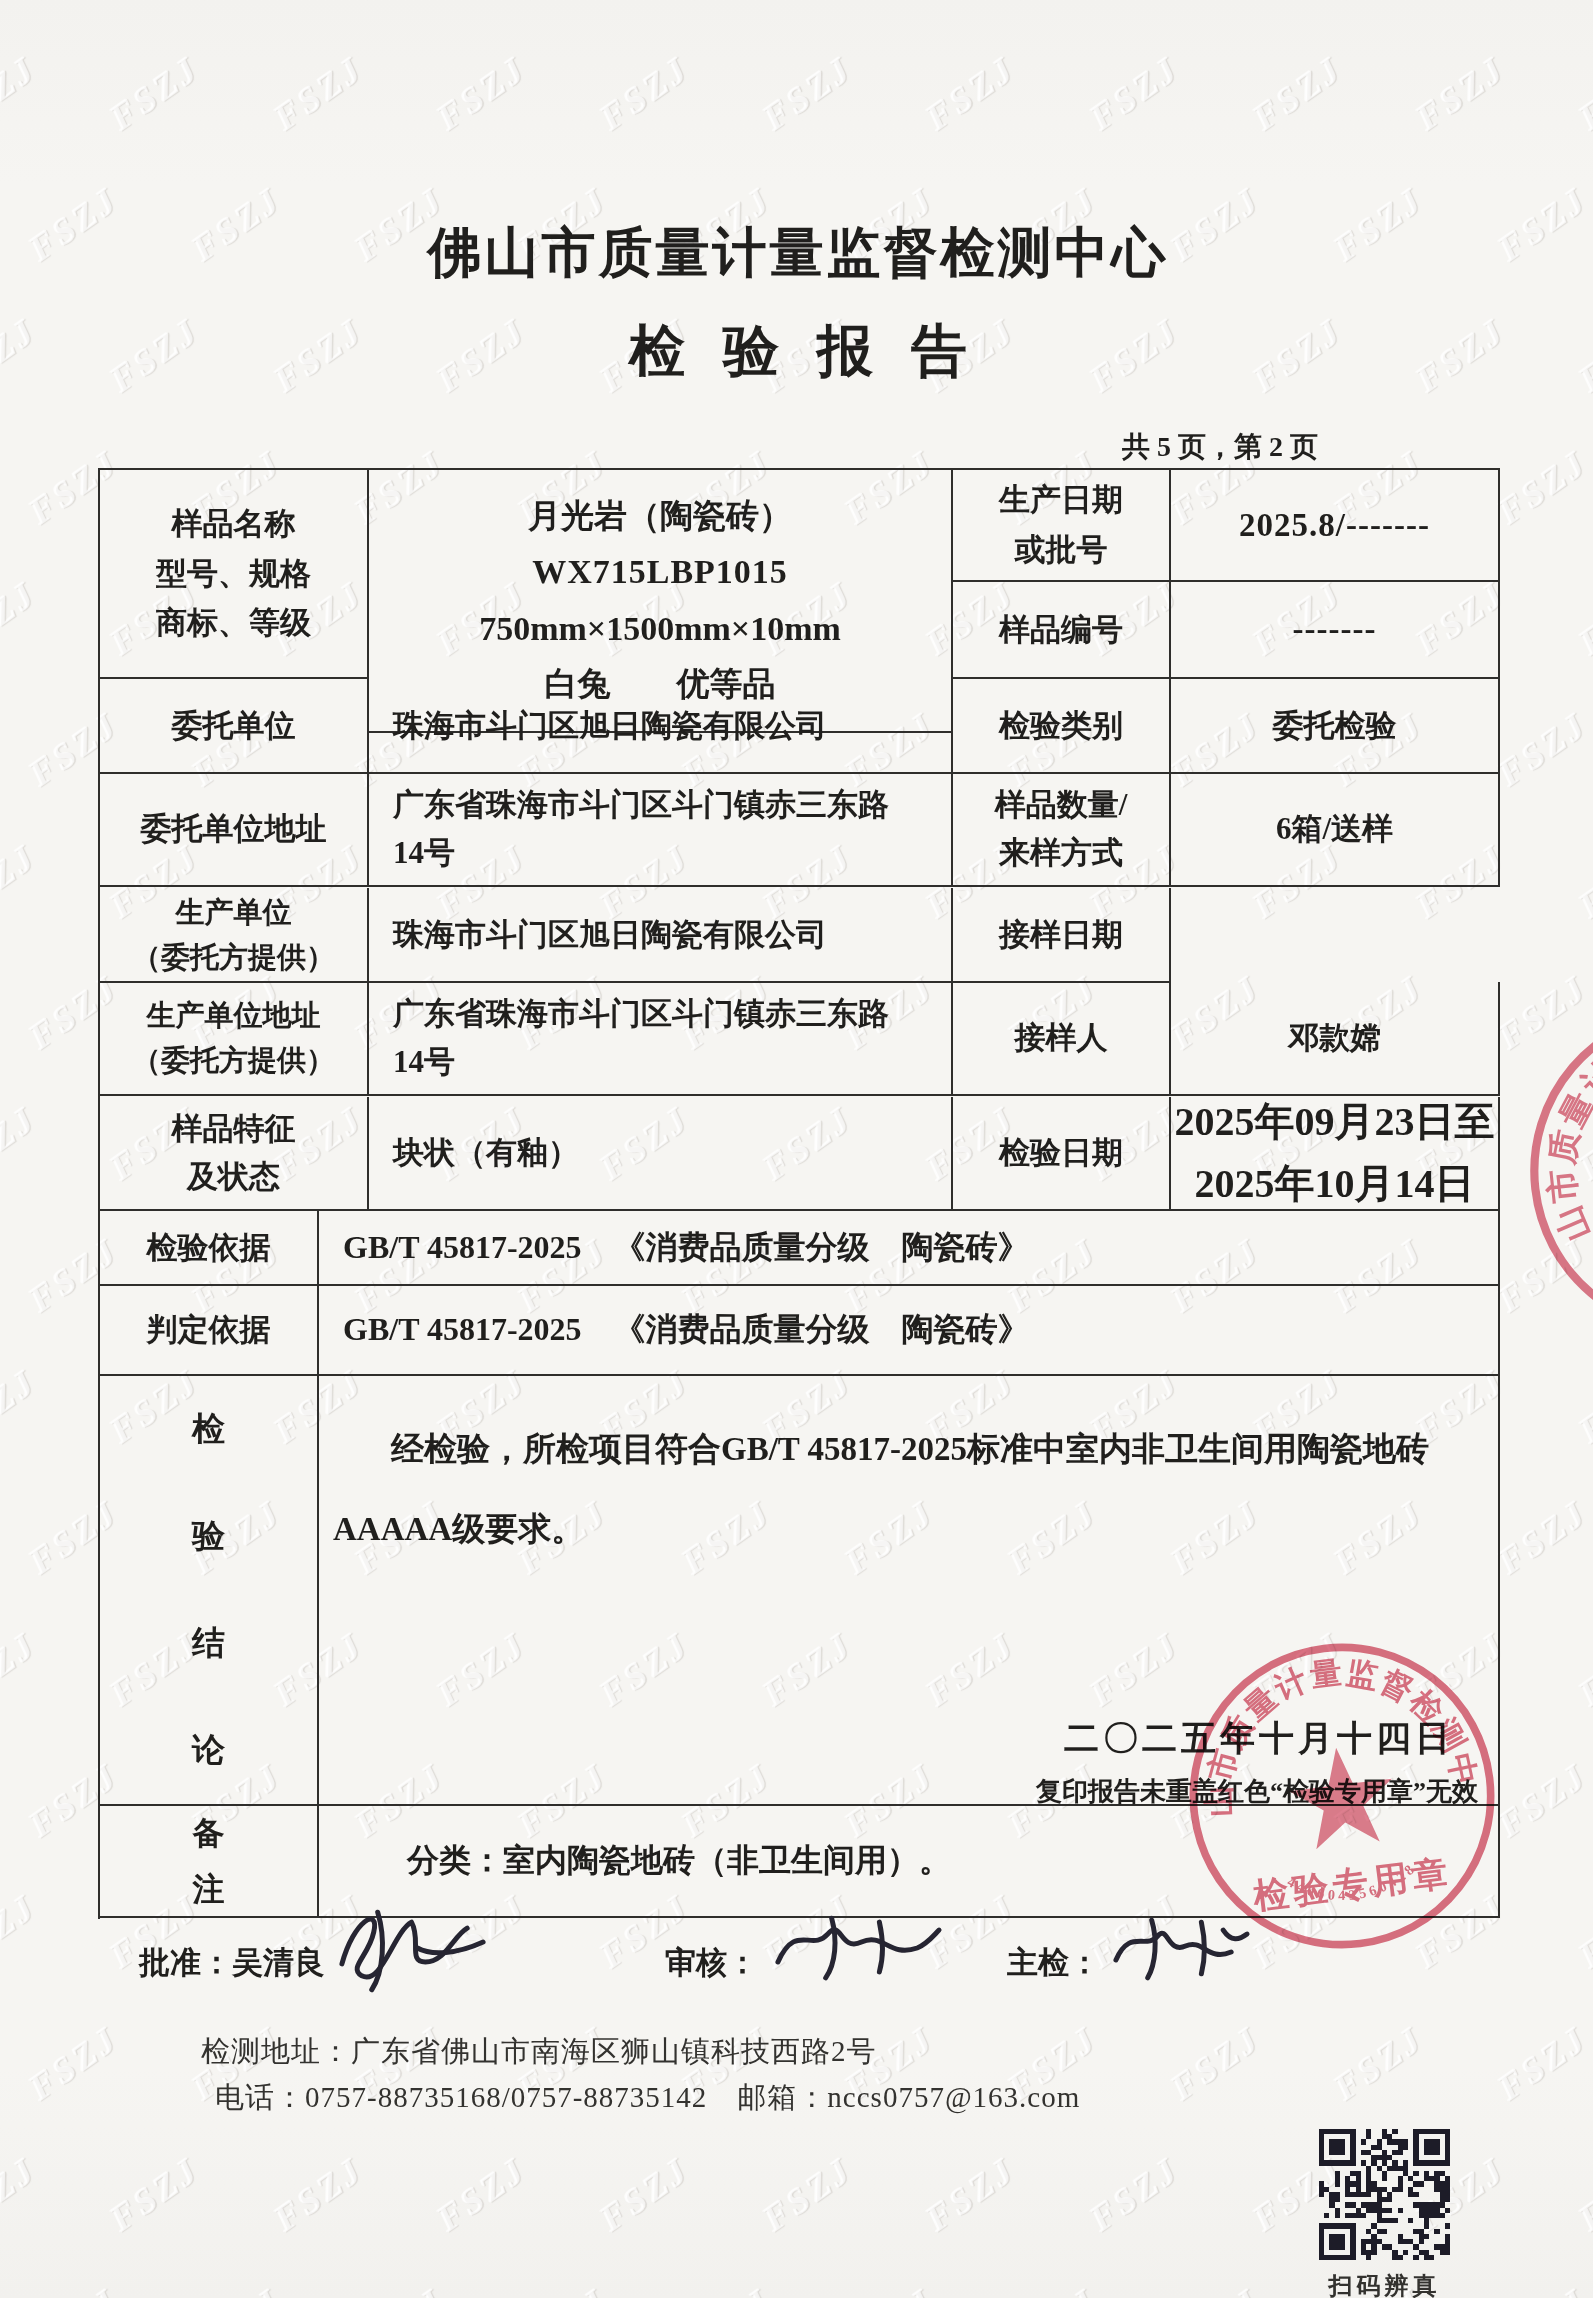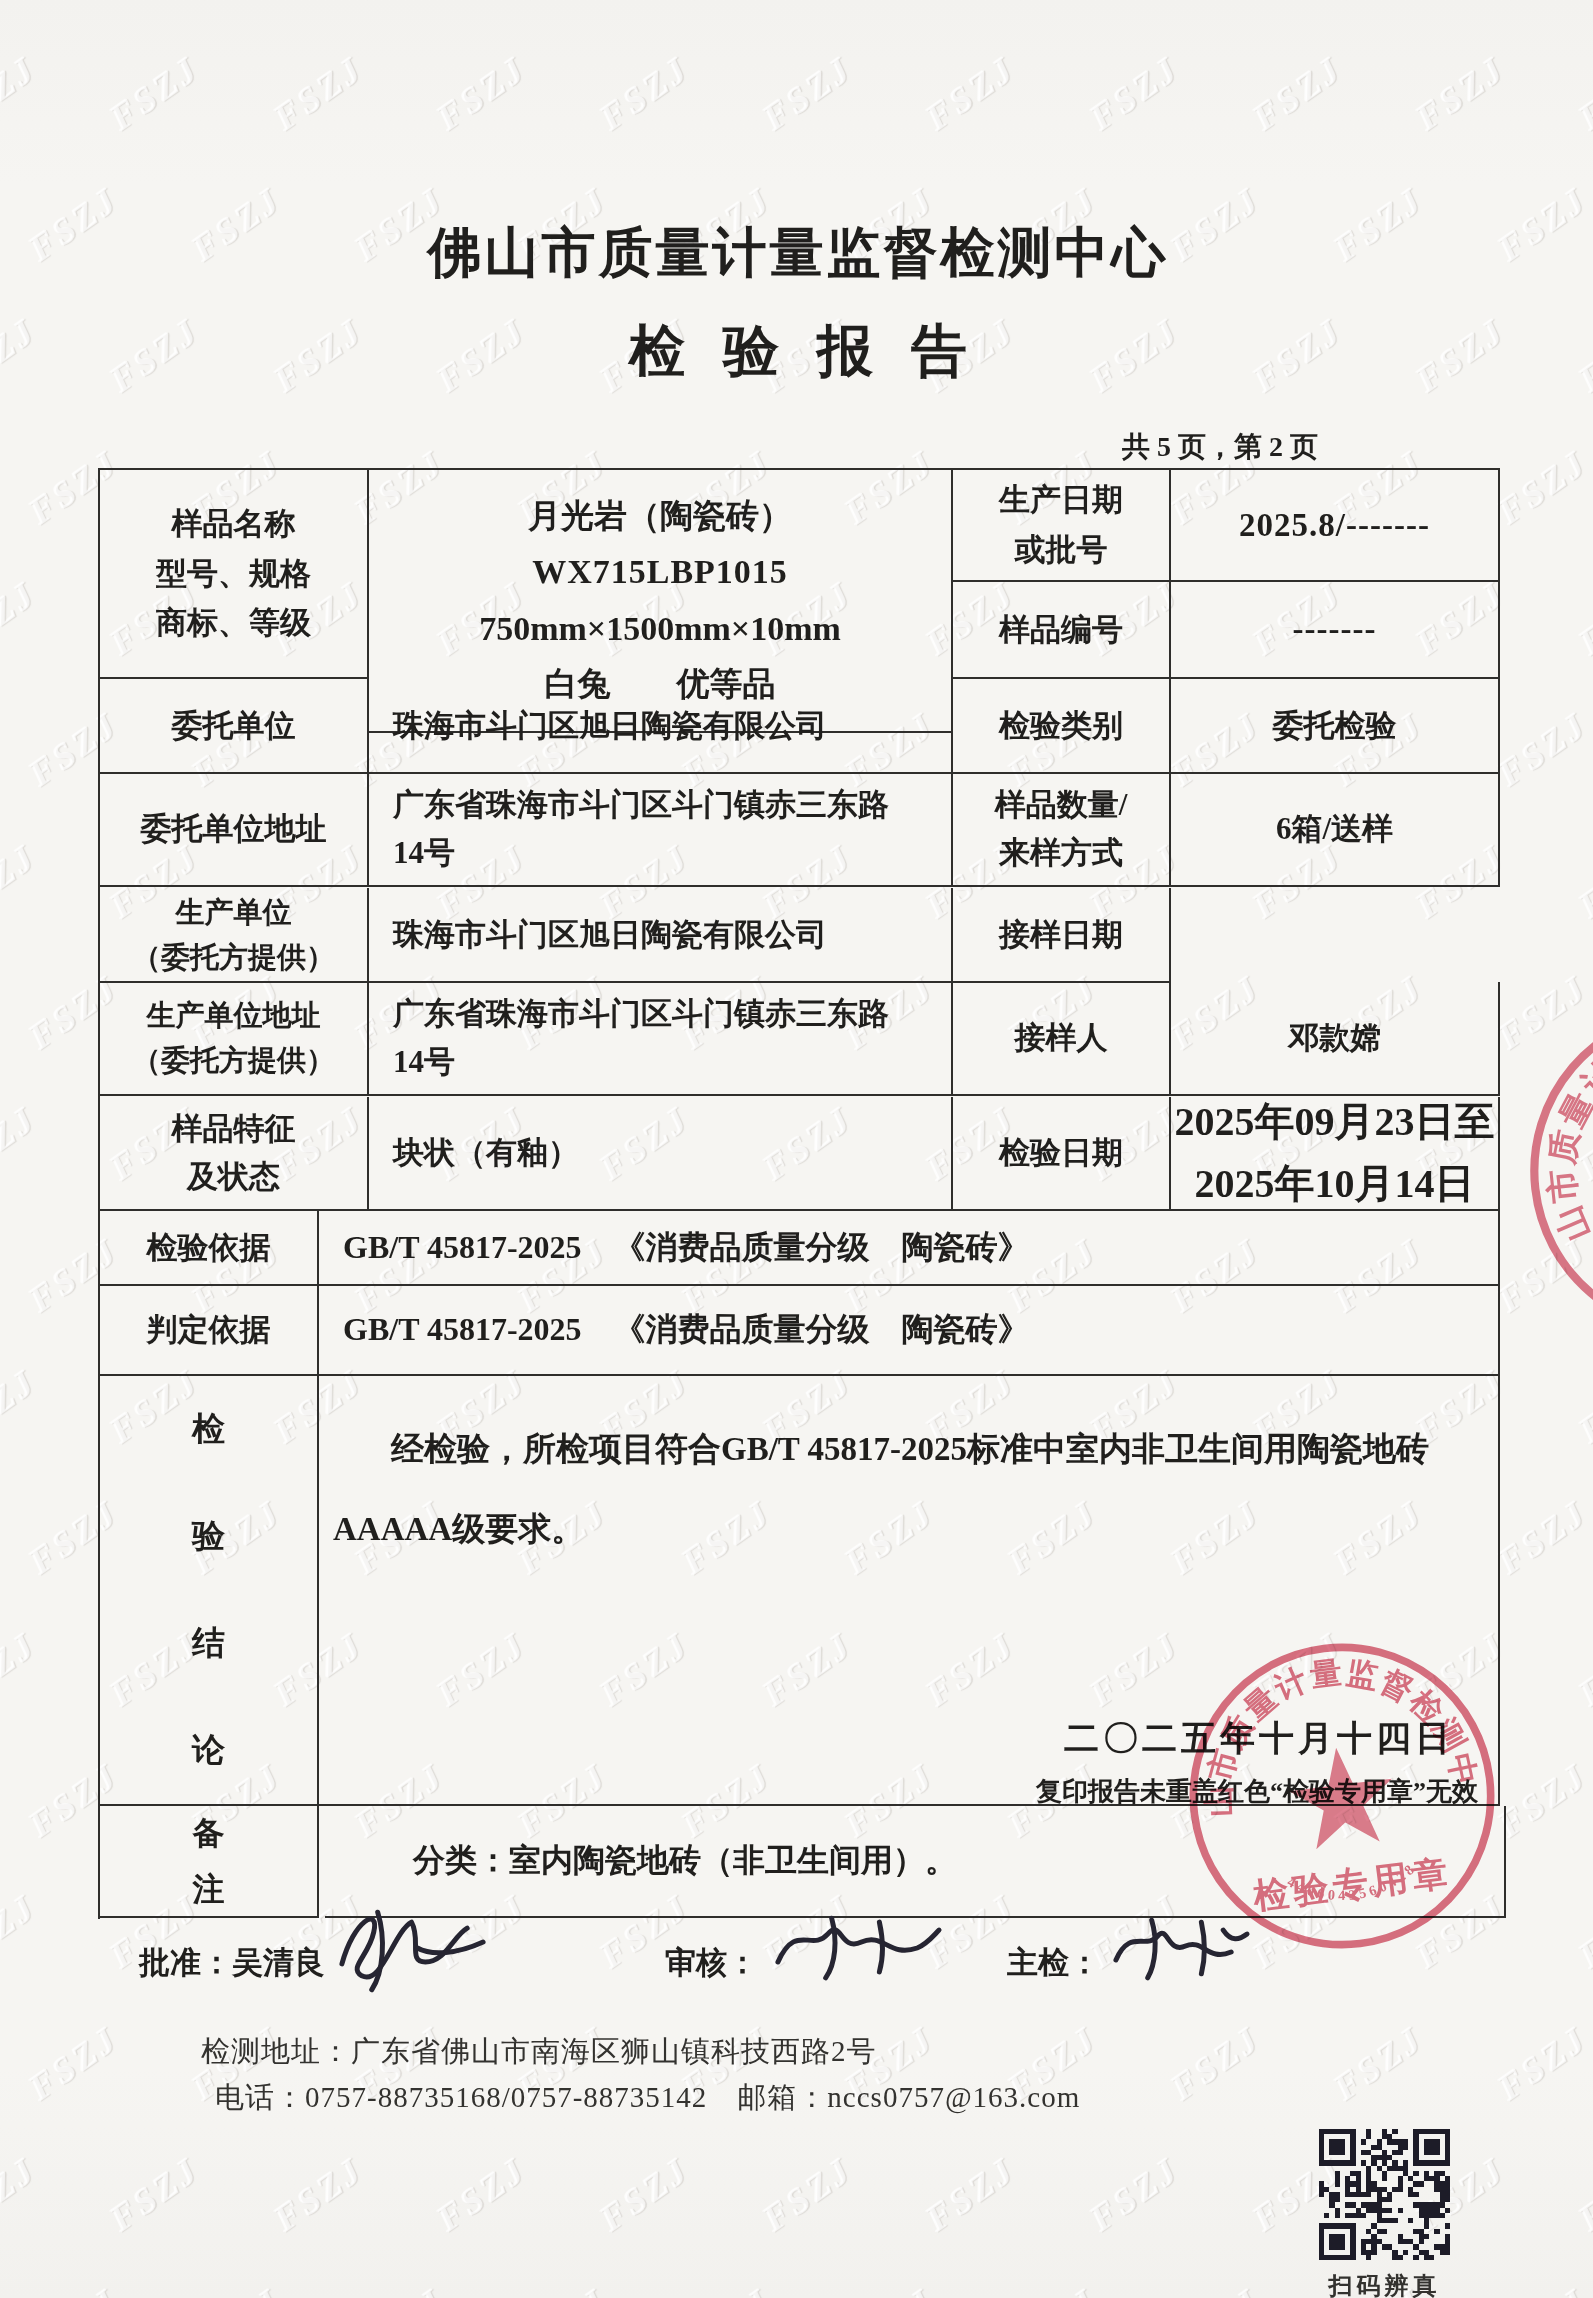--- a/index.html
+++ b/index.html
@@ -327,21 +327,21 @@
 结
 论</div>
       <div class="cell block concl-cell" style="left:219px;top:905px;width:1181px;height:431px;">
         <p class="concl-body">经检验，所检项目符合GB/T 45817-2025标准中室内非卫生间用陶瓷地砖AAAAA级要求。</p>
         <div class="concl-date">二〇二五年十月十四日</div>
         <div class="concl-note">复印报告未重盖红色“检验专用章”无效</div>
       </div>
 
       <div class="cell remark-label" style="left:0;top:1336px;width:219px;height:112px;">备
 注</div>
-      <div class="cell left remark-val" style="left:219px;top:1336px;width:1181px;height:112px;margin-left:6px;">分类：室内陶瓷地砖（非卫生间用）。</div>
+      <div class="cell left remark-val" style="left:219px;top:1336px;width:1181px;height:112px;">分类：室内陶瓷地砖（非卫生间用）。</div>
     </div>
 
     <div class="appr" style="left:139px;top:1942px;"><span>批准：</span><span>吴清良</span></div>
     <div class="sig" style="left:328px;top:1898px;">
       <svg width="169" height="100" viewBox="0 0 170 100">
         <path d="M14,66 C26,22 52,8 46,34 C41,58 20,70 34,78 C54,88 66,34 84,24 C94,42 80,64 98,64 C118,64 126,38 140,30"></path>
         <path d="M50,14 C58,40 56,74 44,92 M90,50 C104,58 130,56 156,44"></path>
       </svg>
     </div>
     <div class="appr" style="left:665px;top:1942px;"><span>审核：</span></div>

